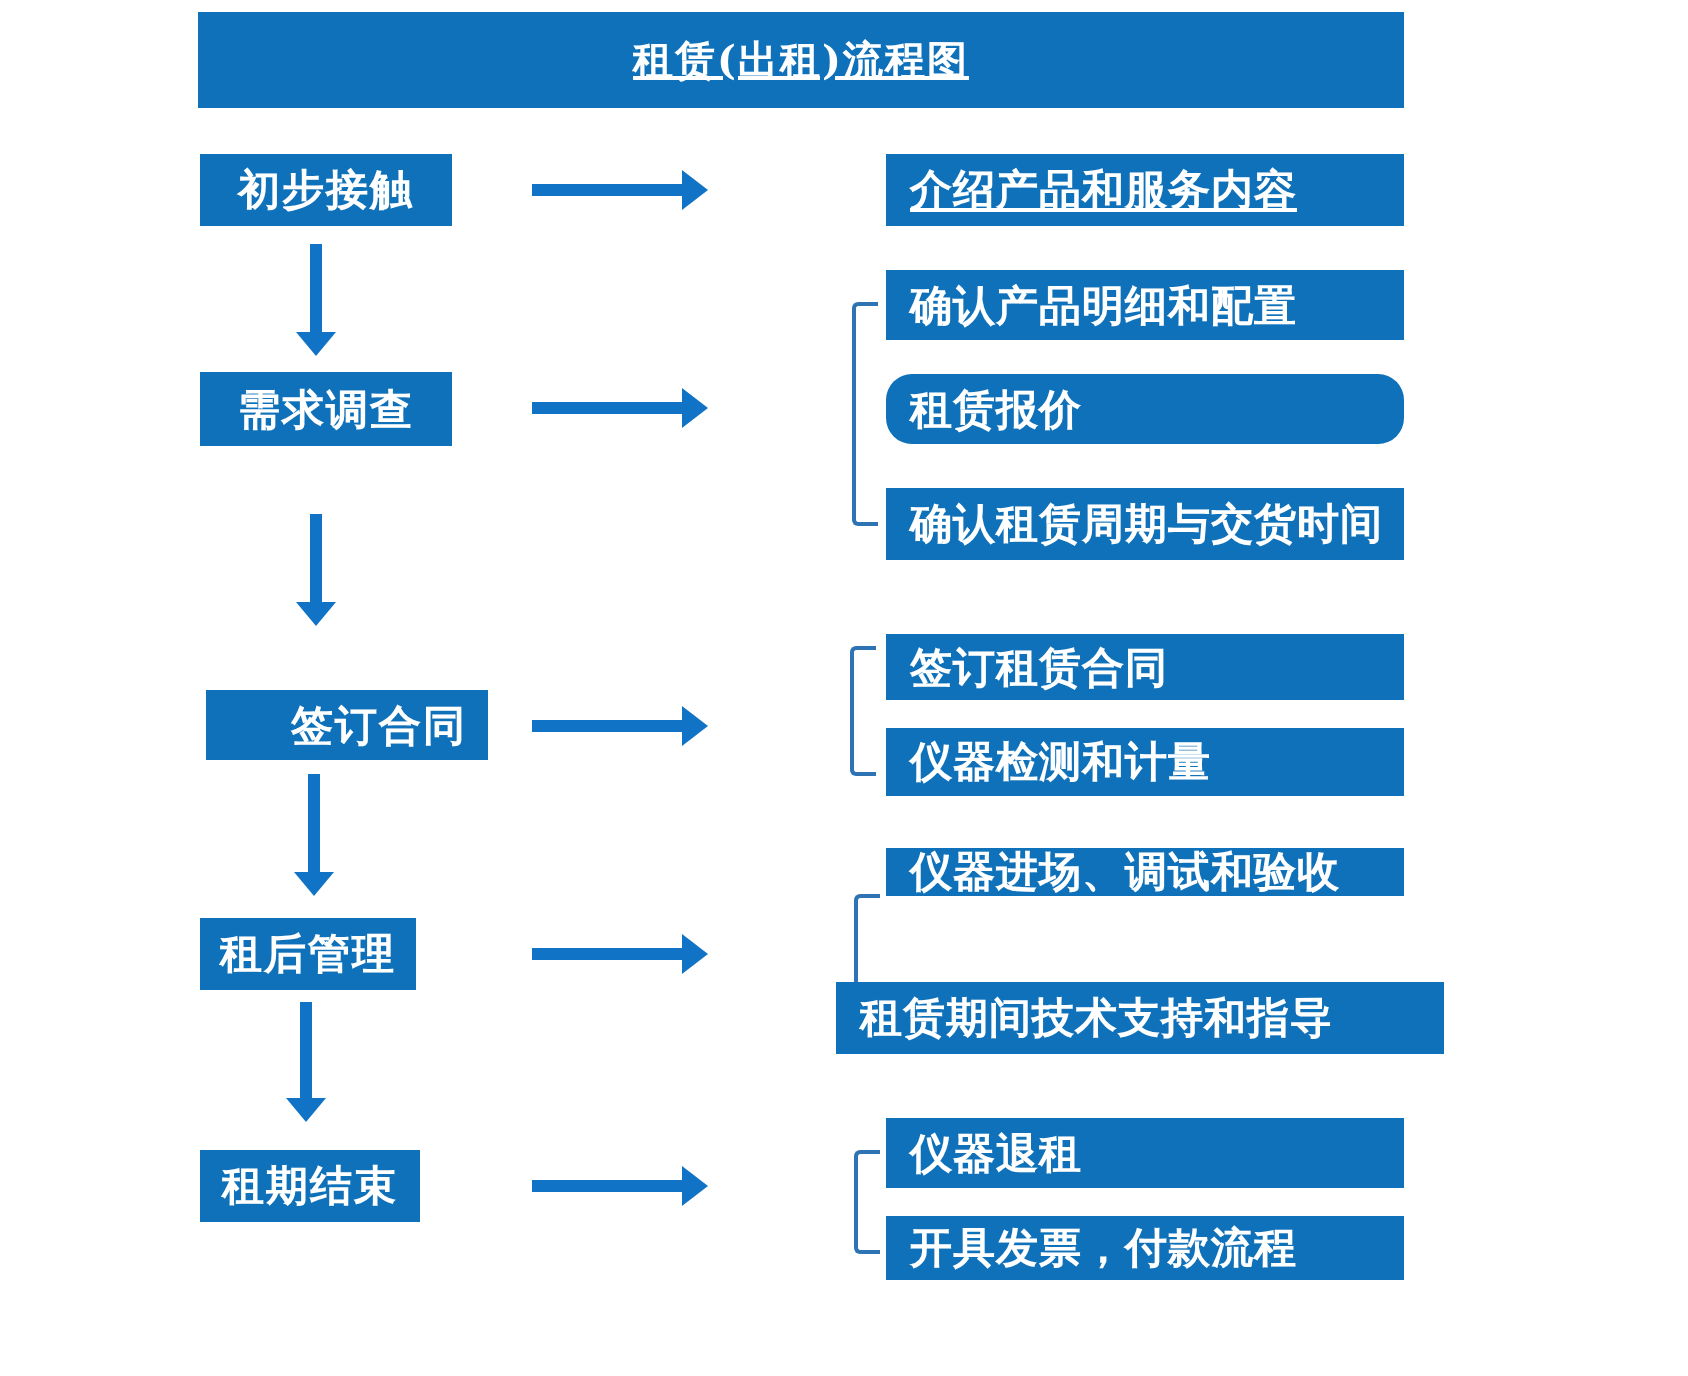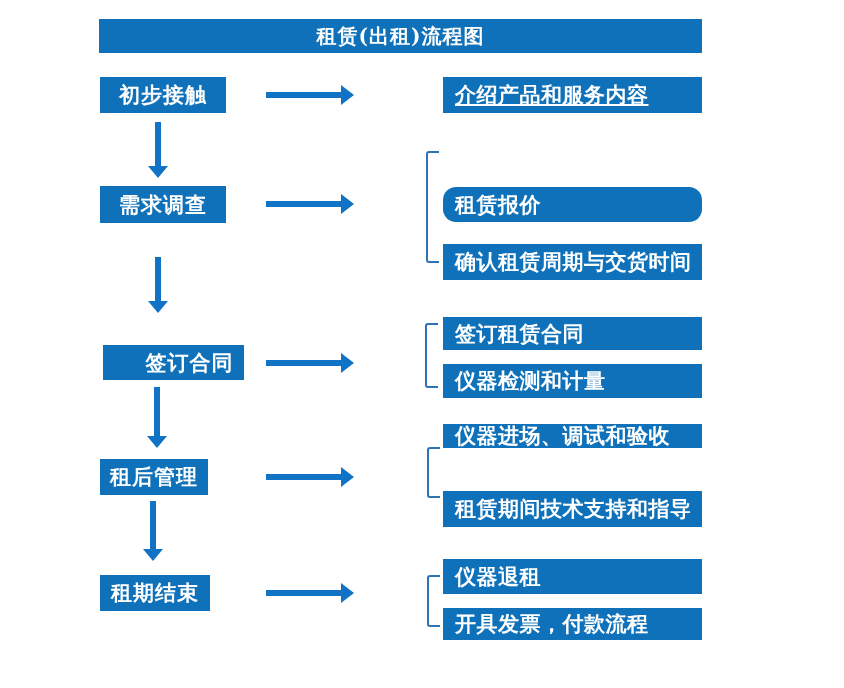--- a/index.html
+++ b/index.html
@@ -77,21 +77,21 @@
     border-radius:3px 0 0 3px;
     width:13px;
     box-sizing:border-box;
   }
 </style>
 </head>
 <body>
 
 <div class="canvas">
 
-  <div class="box title" style="left:99px;top:19px;width:603px;height:34px;">租赁(出租)流程图</div>
+  <div class="box title" style="left:99px;top:6px;width:603px;height:48px;text-decoration:underline;">租赁(出租)流程图</div>
 
   <div class="box step" style="left:100px;top:77px;width:126px;height:36px;">初步接触</div>
   <div class="box step" style="left:100px;top:186px;width:126px;height:37px;">需求调查</div>
   <div class="box step" style="left:103px;top:345px;width:109px;height:35px;padding-left:32px;">签订合同</div>
   <div class="box step" style="left:100px;top:459px;width:108px;height:36px;">租后管理</div>
   <div class="box step" style="left:100px;top:575px;width:110px;height:36px;">租期结束</div>
 
   <div class="v-arrow" style="left:148px;top:122px;height:56px;">
     <div class="shaft"></div>
     <div class="head"></div>
@@ -130,25 +130,26 @@
     <div class="head"></div>
   </div>
 
   <div class="bracket" style="left:426px;top:151px;height:112px;"></div>
   <div class="bracket" style="left:425px;top:323px;height:65px;"></div>
   <div class="bracket" style="left:427px;top:447px;height:51px;"></div>
   <div class="bracket" style="left:427px;top:575px;height:52px;"></div>
 
   <div class="box detail" style="left:443px;top:77px;width:259px;height:36px;text-decoration:underline;">介绍产品和服务内容</div>
 
+  <div class="box detail" style="left:443px;top:135px;width:259px;height:35px;">确认产品明细和配置</div>
   <div class="box detail" style="left:443px;top:187px;width:259px;height:35px;border-radius:13px;">租赁报价</div>
   <div class="box detail" style="left:443px;top:244px;width:259px;height:36px;">确认租赁周期与交货时间</div>
 
   <div class="box detail" style="left:443px;top:317px;width:259px;height:33px;">签订租赁合同</div>
   <div class="box detail" style="left:443px;top:364px;width:259px;height:34px;">仪器检测和计量</div>
 
   <div class="box detail" style="left:443px;top:424px;width:259px;height:24px;">仪器进场、调试和验收</div>
-  <div class="box detail" style="left:443px;top:491px;width:259px;height:36px;">租赁期间技术支持和指导</div>
+  <div class="box detail" style="left:418px;top:491px;width:304px;height:36px;">租赁期间技术支持和指导</div>
 
   <div class="box detail" style="left:443px;top:559px;width:259px;height:35px;">仪器退租</div>
   <div class="box detail" style="left:443px;top:608px;width:259px;height:32px;">开具发票，付款流程</div>
 
 </div>
 
 </body></html>

